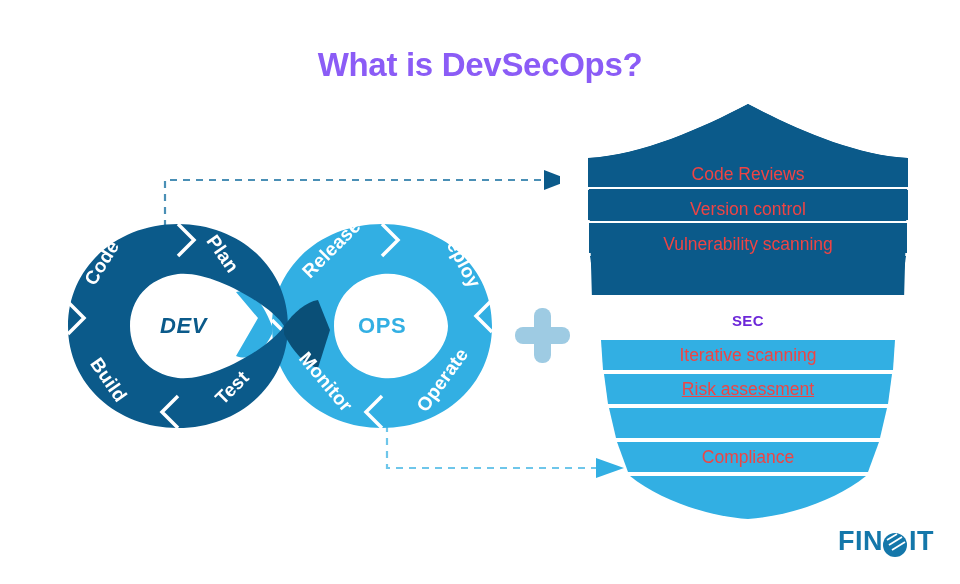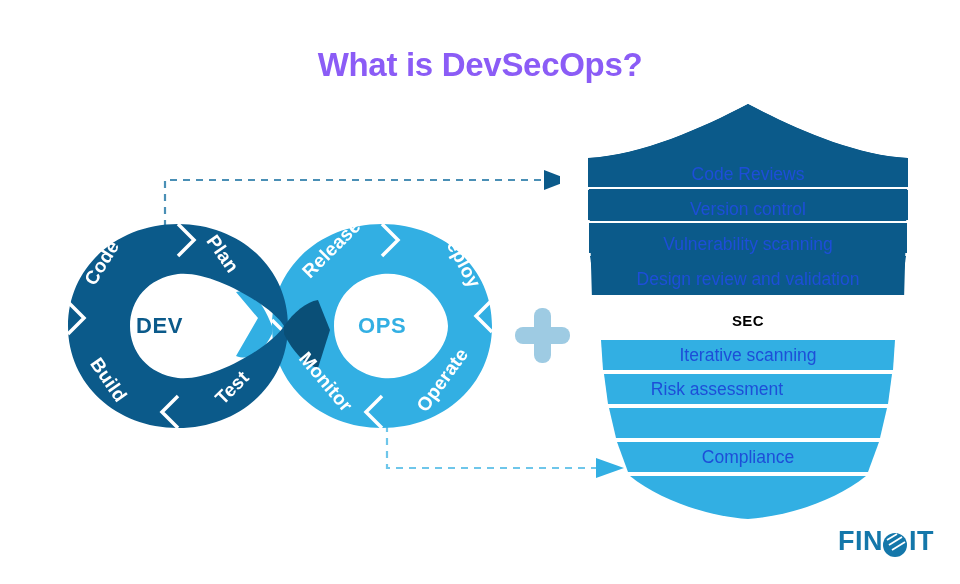--- a/index.html
+++ b/index.html
@@ -42,30 +42,30 @@
     white-space:nowrap;
   }
   .dev-center{color:#0b5a8a;}
   .ops-center{color:#32afe3;}
 
   
   .band-label{
     position:absolute;
     width:330px;
     text-align:center;
-    color:#1d4ed8;
+    color:#ef4444;
     font-size:17.5px;
     font-weight:normal;
     white-space:nowrap;
   }
   .sec-label{
     position:absolute;
     width:330px;
     text-align:center;
-    color:#000000;
+    color:#6d28d9;
     font-size:15px;
     font-weight:bold;
     letter-spacing:0.4px;
   }
 
   
   .logo{
     position:absolute;
     left:838px;top:528px;
     color:#1477aa;
@@ -211,37 +211,36 @@
         <line x1="889" y1="545" x2="902" y2="537"></line>
         <line x1="892" y1="550" x2="905" y2="542"></line>
       </g>
     </g>
   </svg>
 
   <div class="loop-word" style="left:202px;top:243px;transform:rotate(55deg);">Plan</div>
   <div class="loop-word" style="left:78px;top:252px;transform:rotate(-58deg);">Code</div>
   <div class="loop-word" style="left:84px;top:369px;transform:rotate(55deg);">Build</div>
   <div class="loop-word" style="left:213px;top:377px;transform:rotate(-45deg);">Test</div>
-  <div class="center-word dev-center" style="left:136px;top:313px;">DEV</div>
+  <div class="center-word dev-center" style="left:160px;top:313px;font-style:italic;">DEV</div>
 
   <div class="loop-word" style="left:295px;top:238px;transform:rotate(-45deg);">Release</div>
   <div class="loop-word" style="left:428px;top:247px;transform:rotate(62deg);">Deploy</div>
   <div class="loop-word" style="left:406px;top:369px;transform:rotate(-54deg);">Operate</div>
   <div class="loop-word" style="left:290px;top:371px;transform:rotate(50deg);">Monitor</div>
   <div class="center-word ops-center" style="left:358px;top:313px;">OPS</div>
 
   <div class="band-label" style="left:583px;top:164px;">Code Reviews</div>
   <div class="band-label" style="left:583px;top:199px;">Version control</div>
   <div class="band-label" style="left:583px;top:234px;">Vulnerability scanning</div>
-  <div class="band-label" style="left:583px;top:269px;">Design review and validation</div>
 
   <div class="sec-label" style="left:583px;top:312px;">SEC</div>
 
   <div class="band-label" style="left:583px;top:345px;">Iterative scanning</div>
-  <div class="band-label" style="left:552px;top:379px;">Risk assessment</div>
+  <div class="band-label" style="left:583px;top:379px;text-decoration:underline;">Risk assessment</div>
   <div class="band-label" style="left:583px;top:447px;">Compliance</div>
 
   <div class="logo">
     <span>FIN</span>
     <span class="globe"></span>
     <span>IT</span>
   </div>
 
 </div>
 

